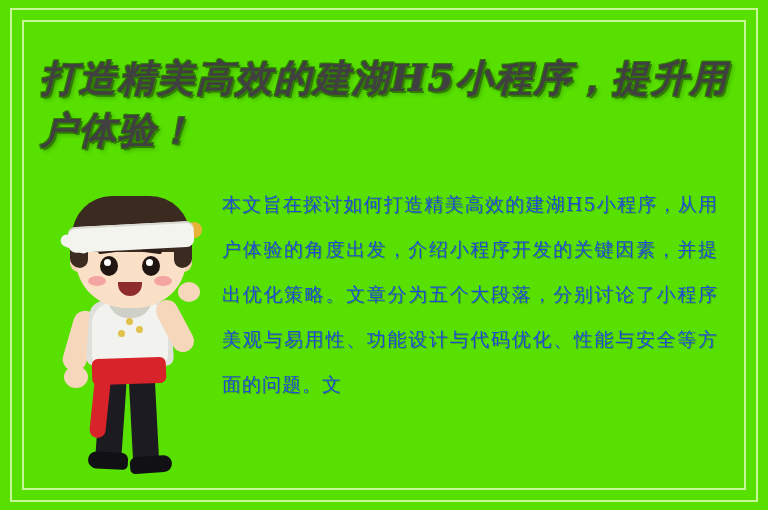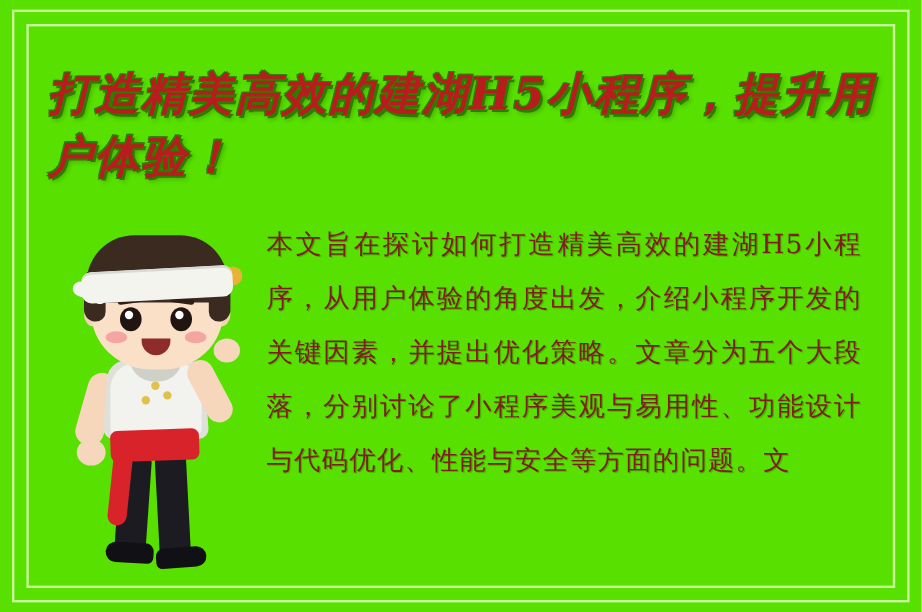--- a/index.html
+++ b/index.html
@@ -42,37 +42,37 @@
     position: absolute;
     left: 40px;
     top: 52px;
     width: 690px;
     font-family: "DejaVu Serif", serif;
     font-weight: bold;
     font-style: italic;
     font-size: 37px;
     line-height: 52px;
     letter-spacing: 2px;
-    color: #b91c1c;
+    color: #404040;
     text-shadow:
       2px 2px 0 #2f7a00,
       -1px -1px 0 #2f7a00,
       1px -1px 0 #2f7a00,
       -1px 1px 0 #2f7a00,
       3px 3px 4px rgba(0,0,0,0.25);
   }
   .body-text {
     position: absolute;
     left: 222px;
     top: 182px;
     width: 496px;
     font-family: "DejaVu Serif", serif;
-    font-size: 22px;
+    font-size: 19px;
     line-height: 45px;
-    color: #7f1d1d;
+    color: #1d4ed8;
     letter-spacing: 1px;
     text-shadow: 1px 1px 0 rgba(60,140,0,0.55);
     text-align: justify;
   }
   
   .mascot {
     position: absolute;
     left: 46px;
     top: 190px;
     width: 170px;

